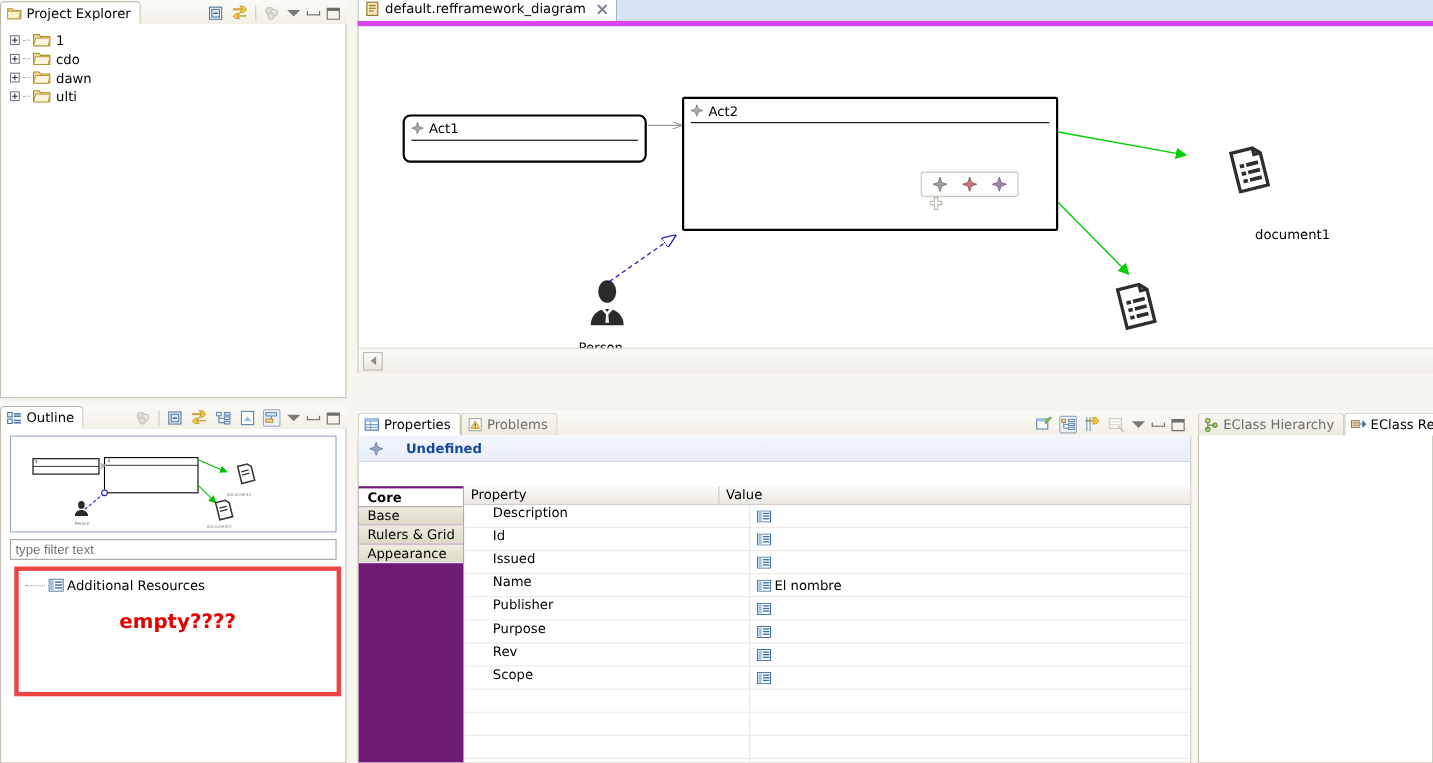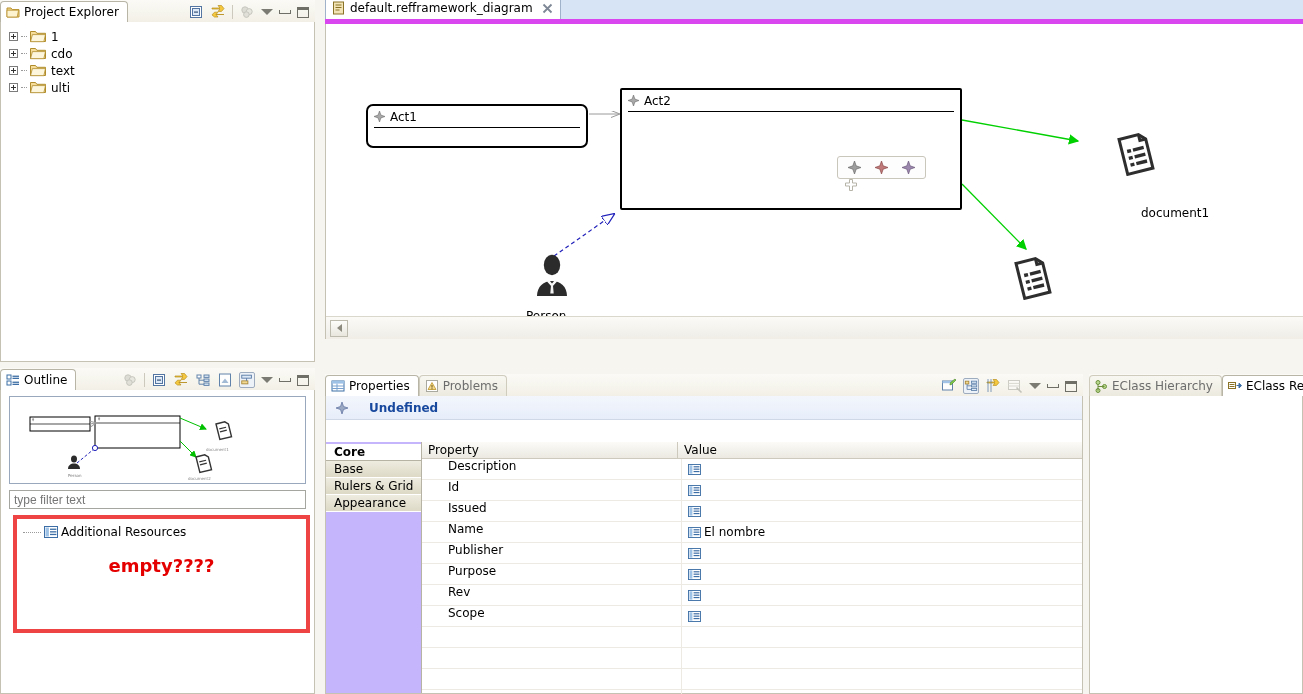--- a/index.html
+++ b/index.html
@@ -130,33 +130,33 @@
 
   
   #props-view { position:absolute; left:325px; top:374px; width:758px; height:320px; }
   .props-title {
     height:24px; display:flex; align-items:center; gap:22px; padding-left:10px;
     background:linear-gradient(to bottom,#f3f6fc,#e7eefa);
     border-bottom:1px solid #cfd8e6;
     color:#17489e; font-weight:bold; font-size:12px;
   }
   .props-main { position:absolute; left:0; right:0; top:46px; bottom:0; display:flex; }
-  .props-tabs { width:96px; background:#c4b5fd; border-right:1px solid #b6b3a4; flex:none; padding-top:2px;}
+  .props-tabs { width:96px; background:#701a75; border-right:1px solid #b6b3a4; flex:none; padding-top:2px;}
   .ptab {
     height:17px; line-height:16px; padding-left:8px; font-size:12px;
     background:linear-gradient(to bottom,#eeece0,#ddd9c6);
     border-bottom:1px solid #fff; color:#000;
   }
   .ptab.sel { background:#fff; font-weight:bold; border-bottom:1px solid #b6b3a4; }
   .props-table { flex:1; background:#fff; }
   .pt-head { display:flex; height:17px;
     background:linear-gradient(to bottom,#fcfbf8,#ebe9e1);
     border-bottom:1px solid #cdcabd; font-size:12px; }
   .pt-head div { padding-left:6px; line-height:16px; }
-  .pt-col1 { width:256px; border-right:1px solid #cdcabd; }
+  .pt-col1 { width:232px; border-right:1px solid #cdcabd; }
   .pt-col2 { flex:1; }
   .pt-row { display:flex; height:21px; font-size:12px; border-bottom:1px solid #eceae2; }
   .pt-row .c1 { width:260px; padding-left:26px; line-height:15px; border-right:1px solid #eceae2; }
   .pt-row .c2 { flex:1; display:flex; align-items:center; gap:3px; padding-left:6px; }
 
   
   #eclass-view { position:absolute; left:1089px; top:374px; width:214px; height:320px; }
 
   .sep-vert { width:1px; height:14px; background:#cdcabd; }
 </style>
@@ -223,21 +223,21 @@
 </svg></span>
             <span class="tree-label">cdo</span>
           </div>
           <div class="tree-row">
             <span class="tree-exp"></span>
             <span class="tree-dots"></span>
             <span class="ico"><svg width="16" height="13" viewBox="0 0 16 13">
   <path d="M0.5 1.5h5l1.4 1.8H15.5v8.2H0.5z" fill="#f6dd9a" stroke="#b08c2a"></path>
   <path d="M2.4 4.6h13.1l-1.7 7.1H0.5z" fill="#fdf6dd" stroke="#b08c2a" stroke-width=".8"></path>
 </svg></span>
-            <span class="tree-label">text</span>
+            <span class="tree-label">dawn</span>
           </div>
           <div class="tree-row">
             <span class="tree-exp"></span>
             <span class="tree-dots"></span>
             <span class="ico"><svg width="16" height="13" viewBox="0 0 16 13">
   <path d="M0.5 1.5h5l1.4 1.8H15.5v8.2H0.5z" fill="#f6dd9a" stroke="#b08c2a"></path>
   <path d="M2.4 4.6h13.1l-1.7 7.1H0.5z" fill="#fdf6dd" stroke="#b08c2a" stroke-width=".8"></path>
 </svg></span>
             <span class="tree-label">ulti</span>
           </div>

